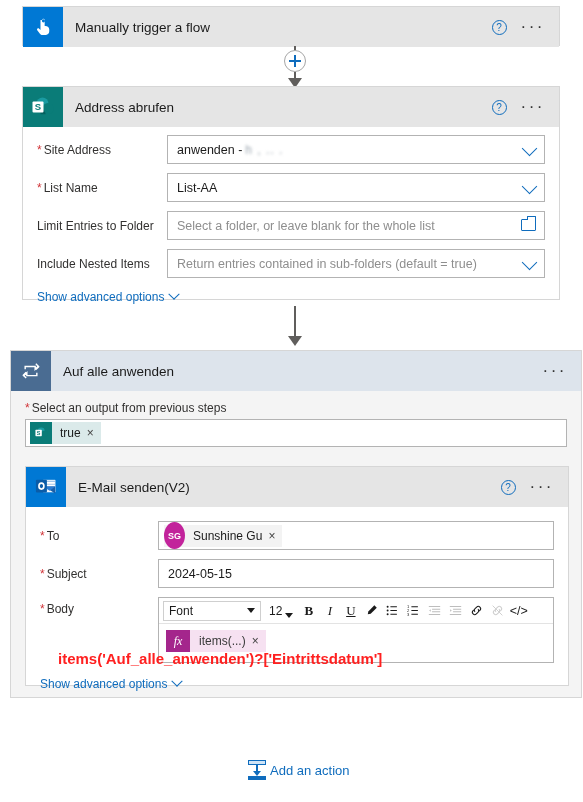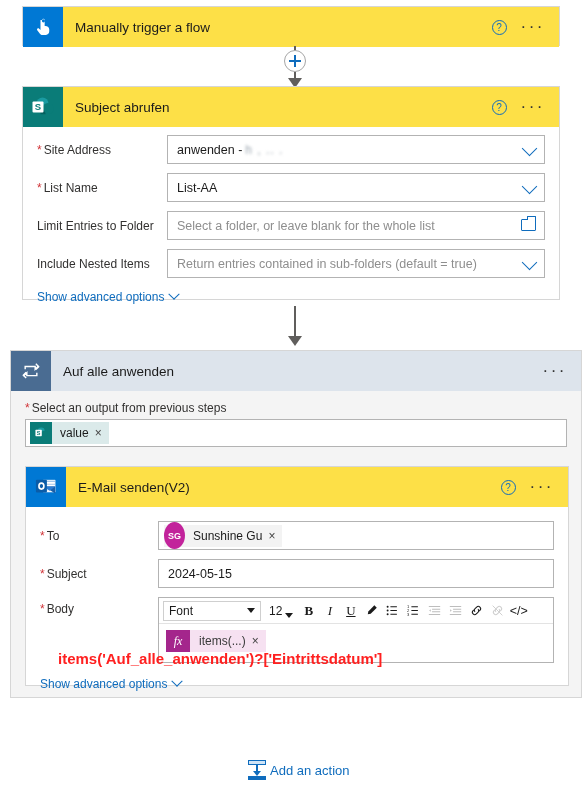--- a/index.html
+++ b/index.html
@@ -20,21 +20,21 @@
   
   .card {
     position: absolute;
     background: #ffffff;
     border: 1px solid #d6d6d6;
   }
   .card-header {
     display: flex;
     align-items: center;
     height: 40px;
-    background: #fde047;
+    background: #e5e5e5;
   }
   .card-header.plain { background: #dde4ec; }
   .icon-box {
     width: 40px; height: 40px;
     flex: 0 0 40px;
     display: flex; align-items: center; justify-content: center;
   }
   .icon-blue { background: #0078d4; }
   .icon-teal { background: #0a7c78; }
   .icon-slate { background: #4a6c92; }
@@ -332,21 +332,21 @@
     <div class="card-header">
       <div class="icon-box icon-teal">
         <svg width="26" height="24" viewBox="0 0 26 24">
           <circle cx="12.5" cy="8.5" r="6" fill="#1a9ba1"></circle>
           <circle cx="18" cy="13.5" r="5.6" fill="#0a7c78"></circle>
           <path d="M10.5 14.2a5.2 5.2 0 0 1 5.1 5.1H10.5z" fill="#04605e"></path>
           <rect x="2.5" y="6.5" width="11" height="11" rx="1" fill="#ffffff"></rect>
           <text x="8" y="14.8" font-size="9.5" font-family="Liberation Sans, sans-serif" font-weight="bold" fill="#0a7c78" text-anchor="middle">S</text>
         </svg>
       </div>
-      <div class="card-title">Subject abrufen</div>
+      <div class="card-title">Address abrufen</div>
       <div class="header-actions">
         <div class="help-icon">?</div>
         <div class="ellipsis">···</div>
       </div>
     </div>
 
     <div class="card-body">
 
       <div class="frow">
         <div class="flabel">
@@ -418,21 +418,21 @@
     <div class="tokenbox">
       <span class="token">
         <span class="tk-ic">
           <svg width="15" height="14" viewBox="0 0 26 24">
             <circle cx="12.5" cy="8.5" r="6" fill="#1a9ba1"></circle>
             <circle cx="18" cy="13.5" r="5.6" fill="#0a7c78"></circle>
             <rect x="2.5" y="6.5" width="11" height="11" rx="1" fill="#ffffff"></rect>
             <text x="8" y="14.8" font-size="9.5" font-family="Liberation Sans, sans-serif" font-weight="bold" fill="#0a7c78" text-anchor="middle">S</text>
           </svg>
         </span>
-        <span class="tk-txt">value</span>
+        <span class="tk-txt">true</span>
         <span class="tk-x">×</span>
       </span>
     </div>
 
     <div class="card" style="left:14px; top:115px; width:544px; height:220px;">
       <div class="card-header">
         <div class="icon-box icon-blue">
           <svg width="24" height="22" viewBox="0 0 26 24">
             <rect x="10" y="4.5" width="13" height="13" fill="#ffffff"></rect>
             <path d="M10 4.5h13v13H10z" fill="none" stroke="#d9e8f7" stroke-width=".6"></path>

